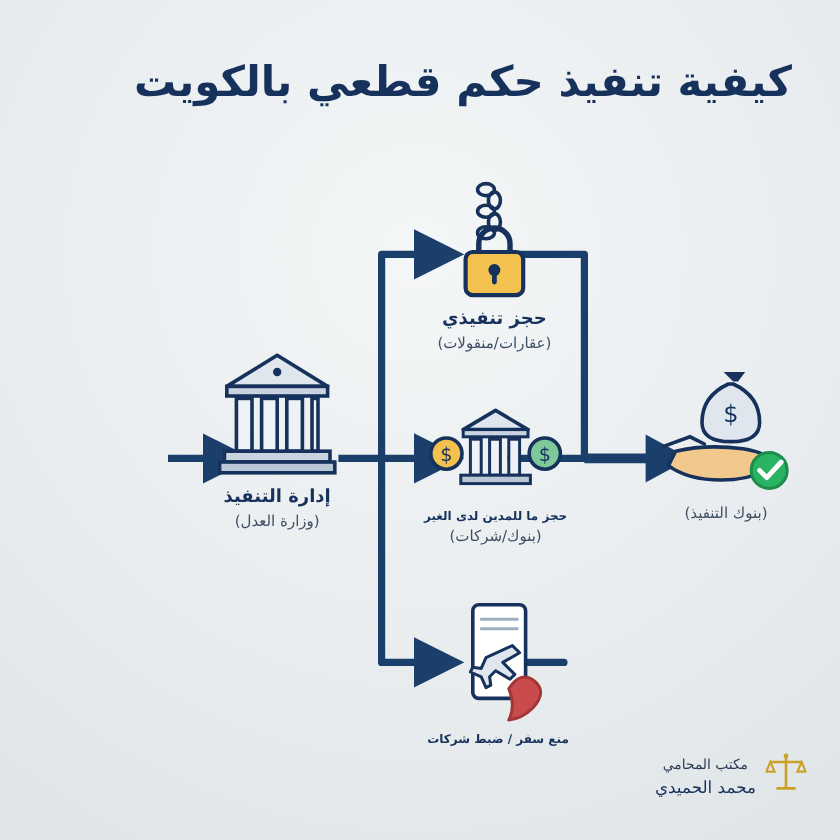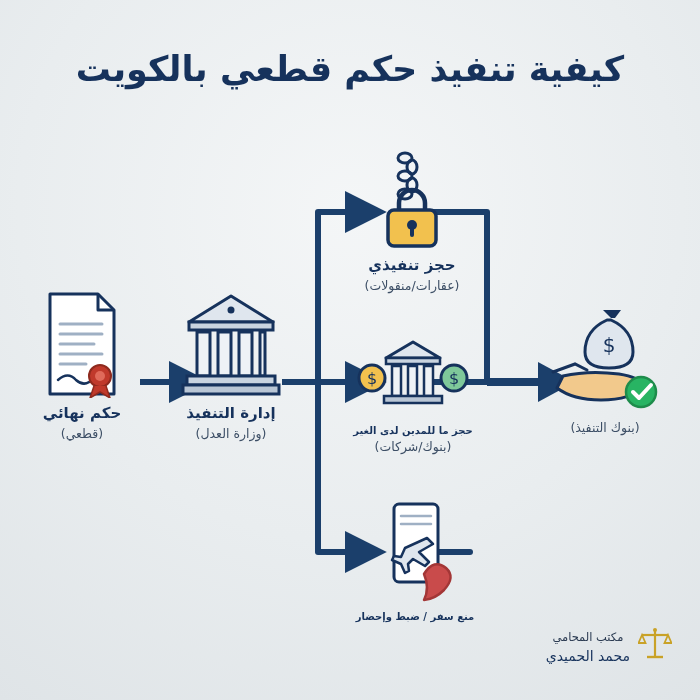--- a/index.html
+++ b/index.html
@@ -13,21 +13,21 @@
     position:relative;
     width:700px;height:700px;
     background:
       radial-gradient(circle at 50% 30%, #f4f6f7 0%, #e9edef 55%, #dfe4e7 100%);
     overflow:hidden;
   }
   
   .title{
     position:absolute;
     top:46px;left:0;right:0;
-    text-align:center;
+    text-align:right;
     font-size:35px;
     font-weight:bold;
     color:#16325c;
     letter-spacing:0px;
     line-height:1.35;
     padding:0 40px;
     box-sizing:border-box;
     direction:rtl;
   }
   
@@ -88,41 +88,20 @@
     <line x1="487" y1="212" x2="487" y2="382" stroke="#1b3f6b" stroke-width="6" stroke-linecap="round"></line>
     <line x1="423" y1="212" x2="487" y2="212" stroke="#1b3f6b" stroke-width="6"></line>
     <line x1="423" y1="382" x2="487" y2="382" stroke="#1b3f6b" stroke-width="6"></line>
 
     <line x1="423" y1="552" x2="470" y2="552" stroke="#1b3f6b" stroke-width="6" stroke-linecap="round"></line>
 
     <line x1="487" y1="382" x2="545" y2="382" stroke="#1b3f6b" stroke-width="8"></line>
     <path d="M538,362 L575,382 L538,402 Z" fill="#1b3f6b"></path>
   </svg>
 
-  <div class="node" style="left:22px;top:288px;width:120px;">
-    <div class="icon-wrap">
-      <svg width="84" height="108" viewBox="0 0 84 108">
-        <path d="M10 4 h48 l16 16 v84 H10 Z" fill="#ffffff" stroke="#16325c" stroke-width="3" stroke-linejoin="round"></path>
-        <path d="M58 4 v16 h16" fill="none" stroke="#16325c" stroke-width="3" stroke-linejoin="round"></path>
-        <g stroke="#9fb0c4" stroke-width="3" stroke-linecap="round">
-          <line x1="20" y1="34" x2="62" y2="34"></line>
-          <line x1="20" y1="44" x2="62" y2="44"></line>
-          <line x1="20" y1="54" x2="54" y2="54"></line>
-          <line x1="20" y1="64" x2="62" y2="64"></line>
-          <line x1="20" y1="74" x2="46" y2="74"></line>
-        </g>
-        <path d="M18 90 q10 -9 18 0 q9 8 18 -2" fill="none" stroke="#16325c" stroke-width="2.5" stroke-linecap="round"></path>
-        <circle cx="60" cy="86" r="11" fill="#c0392b" stroke="#8e2a1e" stroke-width="2"></circle>
-        <circle cx="60" cy="86" r="5" fill="#e06a5a"></circle>
-        <path d="M54 96 l-4 12 l10 -6 l10 6 l-4 -12" fill="#c0392b" stroke="#8e2a1e" stroke-width="1.5" stroke-linejoin="round"></path>
-      </svg>
-    </div>
-    <div class="label">حكم نهائي</div>
-    <div class="sub">(قطعي)</div>
-  </div>
 
   <div class="node" style="left:337px;top:150px;width:150px;">
     <div class="icon-wrap" style="height:100px;">
       <svg width="74" height="100" viewBox="0 0 74 100">
         <g fill="none" stroke="#16325c" stroke-width="3">
           <ellipse cx="30" cy="8" rx="7" ry="5"></ellipse>
           <ellipse cx="37" cy="17" rx="5" ry="7"></ellipse>
           <ellipse cx="30" cy="26" rx="7" ry="5"></ellipse>
           <ellipse cx="37" cy="35" rx="5" ry="7"></ellipse>
           <ellipse cx="30" cy="44" rx="7" ry="5"></ellipse>
@@ -183,21 +162,21 @@
       <svg width="86" height="104" viewBox="0 0 86 104">
         <rect x="22" y="4" width="44" height="78" rx="5" fill="#ffffff" stroke="#16325c" stroke-width="3"></rect>
         <g stroke="#9fb0c4" stroke-width="2.5" stroke-linecap="round">
           <line x1="29" y1="16" x2="59" y2="16"></line>
           <line x1="29" y1="24" x2="59" y2="24"></line>
         </g>
         <path d="M33 48 l22 -10 l6 6 l-14 8 l10 10 l-4 4 l-12 -7 l-5 5 l1 7 l-4 2 l-4 -9 l-9 -4 l2 -4 l7 1 Z" fill="#dfe6ee" stroke="#16325c" stroke-width="2.5" stroke-linejoin="round"></path>
         <path d="M52 74 q10 -16 22 -6 q10 9 -2 22 q-9 9 -20 10 q6 -12 0 -26 Z" fill="#c94b4b" stroke="#a33636" stroke-width="2.5" stroke-linejoin="round"></path>
       </svg>
     </div>
-    <div class="label small">منع سفر / ضبط وإحضار</div>
+    <div class="label small">منع سفر / ضبط شركات</div>
     <div class="sub"></div>
   </div>
 
   <div class="node" style="left:535px;top:298px;width:140px;">
     <div class="icon-wrap" style="height:120px;">
       <svg width="120" height="118" viewBox="0 0 120 118">
         <path d="M66 18 l-8 -8 l18 0 l-6 8" fill="#16325c"></path>
         <path d="M62 20 q-22 10 -22 32 q0 16 24 16 q24 0 24 -16 q0 -22 -22 -32 Z" fill="#dfe6ee" stroke="#16325c" stroke-width="3" stroke-linejoin="round"></path>
         <text x="64" y="52" font-size="20" font-family="DejaVu Sans, sans-serif" text-anchor="middle" fill="#16325c">$</text>
         <path d="M8 72 l22 -8 l12 6" fill="none" stroke="#16325c" stroke-width="3" stroke-linecap="round"></path>

